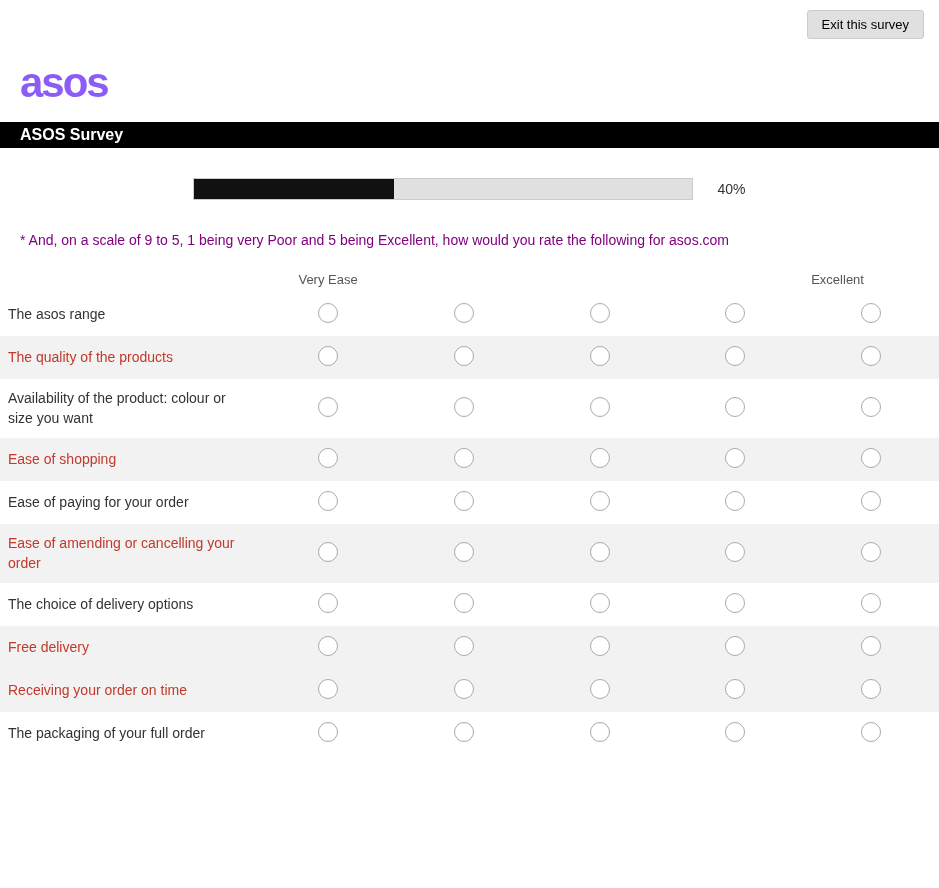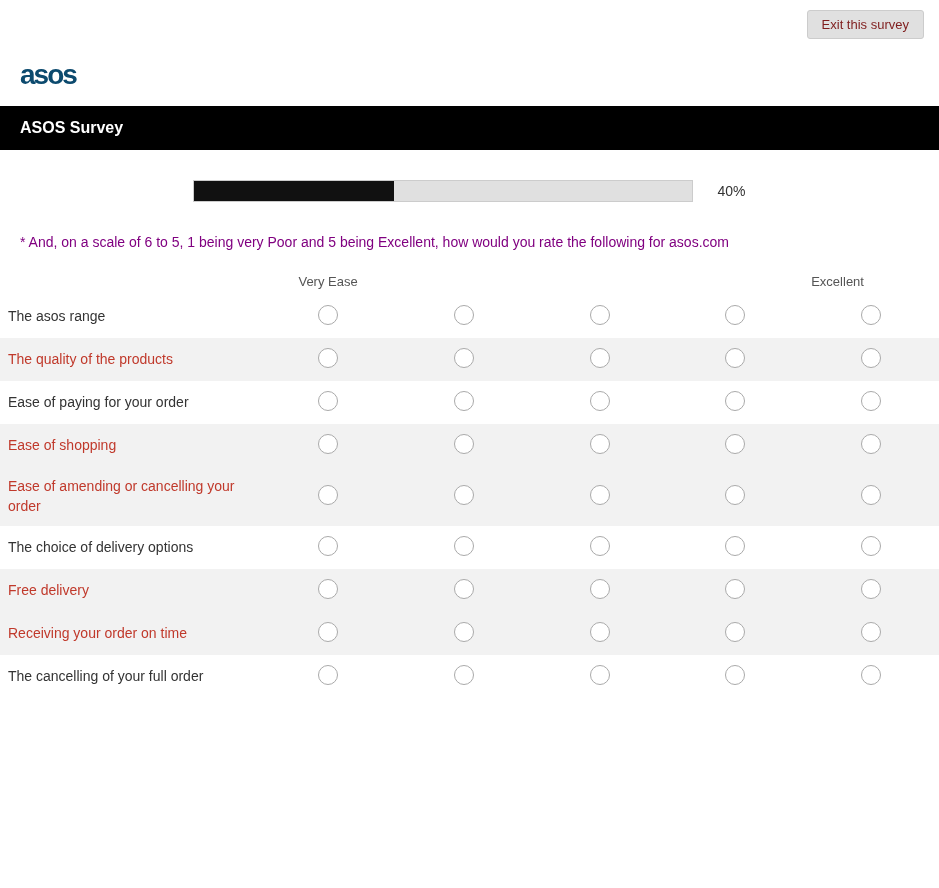--- a/index.html
+++ b/index.html
@@ -9,41 +9,41 @@
       display: flex;
       justify-content: flex-end;
       padding: 10px 15px;
     }
 
     .exit-btn {
       background: #e0e0e0;
       border: 1px solid #ccc;
       padding: 6px 14px;
       font-size: 13px;
-      color: #7f1d1d;
+      color: #000000;
       cursor: pointer;
       border-radius: 3px;
     }
 
     .logo-area {
       padding: 10px 20px 15px 20px;
     }
 
     .logo-text {
-      font-size: 28px;
+      font-size: 42px;
       font-weight: 900;
       letter-spacing: -2px;
-      color: #0c4a6e;
+      color: #8b5cf6;
       font-family: Arial Black, Arial, sans-serif;
     }
 
     .survey-header {
       background: #000;
       color: #fff;
-      padding: 13px 20px;
+      padding: 4px 20px;
       font-size: 16px;
       font-weight: bold;
     }
 
     .progress-section {
       padding: 30px 20px 20px 20px;
       display: flex;
       align-items: center;
       justify-content: center;
       gap: 24px;
@@ -143,21 +143,21 @@
   <span>ASOS Survey</span>
 </div>
 
 <div class="progress-section">
   <div class="progress-bar-outer">
     <div class="progress-bar-inner" style="width: 40%;"></div>
   </div>
   <span class="progress-label">40%</span>
 </div>
 
-<div class="question-text">* And, on a scale of 6 to 5, 1 being very Poor and 5 being Excellent, how would you rate the following for asos.com</div>
+<div class="question-text">* And, on a scale of 9 to 5, 1 being very Poor and 5 being Excellent, how would you rate the following for asos.com</div>
 
 <table class="rating-table">
   <thead>
     <tr class="header-row col-header-row">
       <td class="label-col"></td>
       <td class="radio-col very-poor">Very Ease</td>
       <td class="radio-col"></td>
       <td class="radio-col"></td>
       <td class="radio-col"></td>
       <td class="radio-col excellent">Excellent</td>
@@ -174,36 +174,44 @@
       </tr>
       <tr class="data-row shaded">
         <td class="label-col red-text">The quality of the products</td>
         <td class="radio-col"><span class="radio-circle"></span></td>
         <td class="radio-col"><span class="radio-circle"></span></td>
         <td class="radio-col"><span class="radio-circle"></span></td>
         <td class="radio-col"><span class="radio-circle"></span></td>
         <td class="radio-col"><span class="radio-circle"></span></td>
       </tr>
       <tr class="data-row white">
+        <td class="label-col black-text">Availability of the product: colour or size you want</td>
+        <td class="radio-col"><span class="radio-circle"></span></td>
+        <td class="radio-col"><span class="radio-circle"></span></td>
+        <td class="radio-col"><span class="radio-circle"></span></td>
+        <td class="radio-col"><span class="radio-circle"></span></td>
+        <td class="radio-col"><span class="radio-circle"></span></td>
+      </tr>
+      <tr class="data-row shaded">
+        <td class="label-col red-text">Ease of shopping</td>
+        <td class="radio-col"><span class="radio-circle"></span></td>
+        <td class="radio-col"><span class="radio-circle"></span></td>
+        <td class="radio-col"><span class="radio-circle"></span></td>
+        <td class="radio-col"><span class="radio-circle"></span></td>
+        <td class="radio-col"><span class="radio-circle"></span></td>
+      </tr>
+      <tr class="data-row white">
         <td class="label-col black-text">Ease of paying for your order</td>
         <td class="radio-col"><span class="radio-circle"></span></td>
         <td class="radio-col"><span class="radio-circle"></span></td>
         <td class="radio-col"><span class="radio-circle"></span></td>
         <td class="radio-col"><span class="radio-circle"></span></td>
         <td class="radio-col"><span class="radio-circle"></span></td>
       </tr>
       <tr class="data-row shaded">
-        <td class="label-col red-text">Ease of shopping</td>
-        <td class="radio-col"><span class="radio-circle"></span></td>
-        <td class="radio-col"><span class="radio-circle"></span></td>
-        <td class="radio-col"><span class="radio-circle"></span></td>
-        <td class="radio-col"><span class="radio-circle"></span></td>
-        <td class="radio-col"><span class="radio-circle"></span></td>
-      </tr>
-      <tr class="data-row shaded">
         <td class="label-col red-text">Ease of amending or cancelling your order</td>
         <td class="radio-col"><span class="radio-circle"></span></td>
         <td class="radio-col"><span class="radio-circle"></span></td>
         <td class="radio-col"><span class="radio-circle"></span></td>
         <td class="radio-col"><span class="radio-circle"></span></td>
         <td class="radio-col"><span class="radio-circle"></span></td>
       </tr>
       <tr class="data-row white">
         <td class="label-col black-text">The choice of delivery options</td>
         <td class="radio-col"><span class="radio-circle"></span></td>
@@ -222,21 +230,21 @@
       </tr>
       <tr class="data-row shaded">
         <td class="label-col red-text">Receiving your order on time</td>
         <td class="radio-col"><span class="radio-circle"></span></td>
         <td class="radio-col"><span class="radio-circle"></span></td>
         <td class="radio-col"><span class="radio-circle"></span></td>
         <td class="radio-col"><span class="radio-circle"></span></td>
         <td class="radio-col"><span class="radio-circle"></span></td>
       </tr>
       <tr class="data-row white">
-        <td class="label-col black-text">The cancelling of your full order</td>
+        <td class="label-col black-text">The packaging of your full order</td>
         <td class="radio-col"><span class="radio-circle"></span></td>
         <td class="radio-col"><span class="radio-circle"></span></td>
         <td class="radio-col"><span class="radio-circle"></span></td>
         <td class="radio-col"><span class="radio-circle"></span></td>
         <td class="radio-col"><span class="radio-circle"></span></td>
       </tr>
     </tbody>
 </table>
 
 </body></html>

